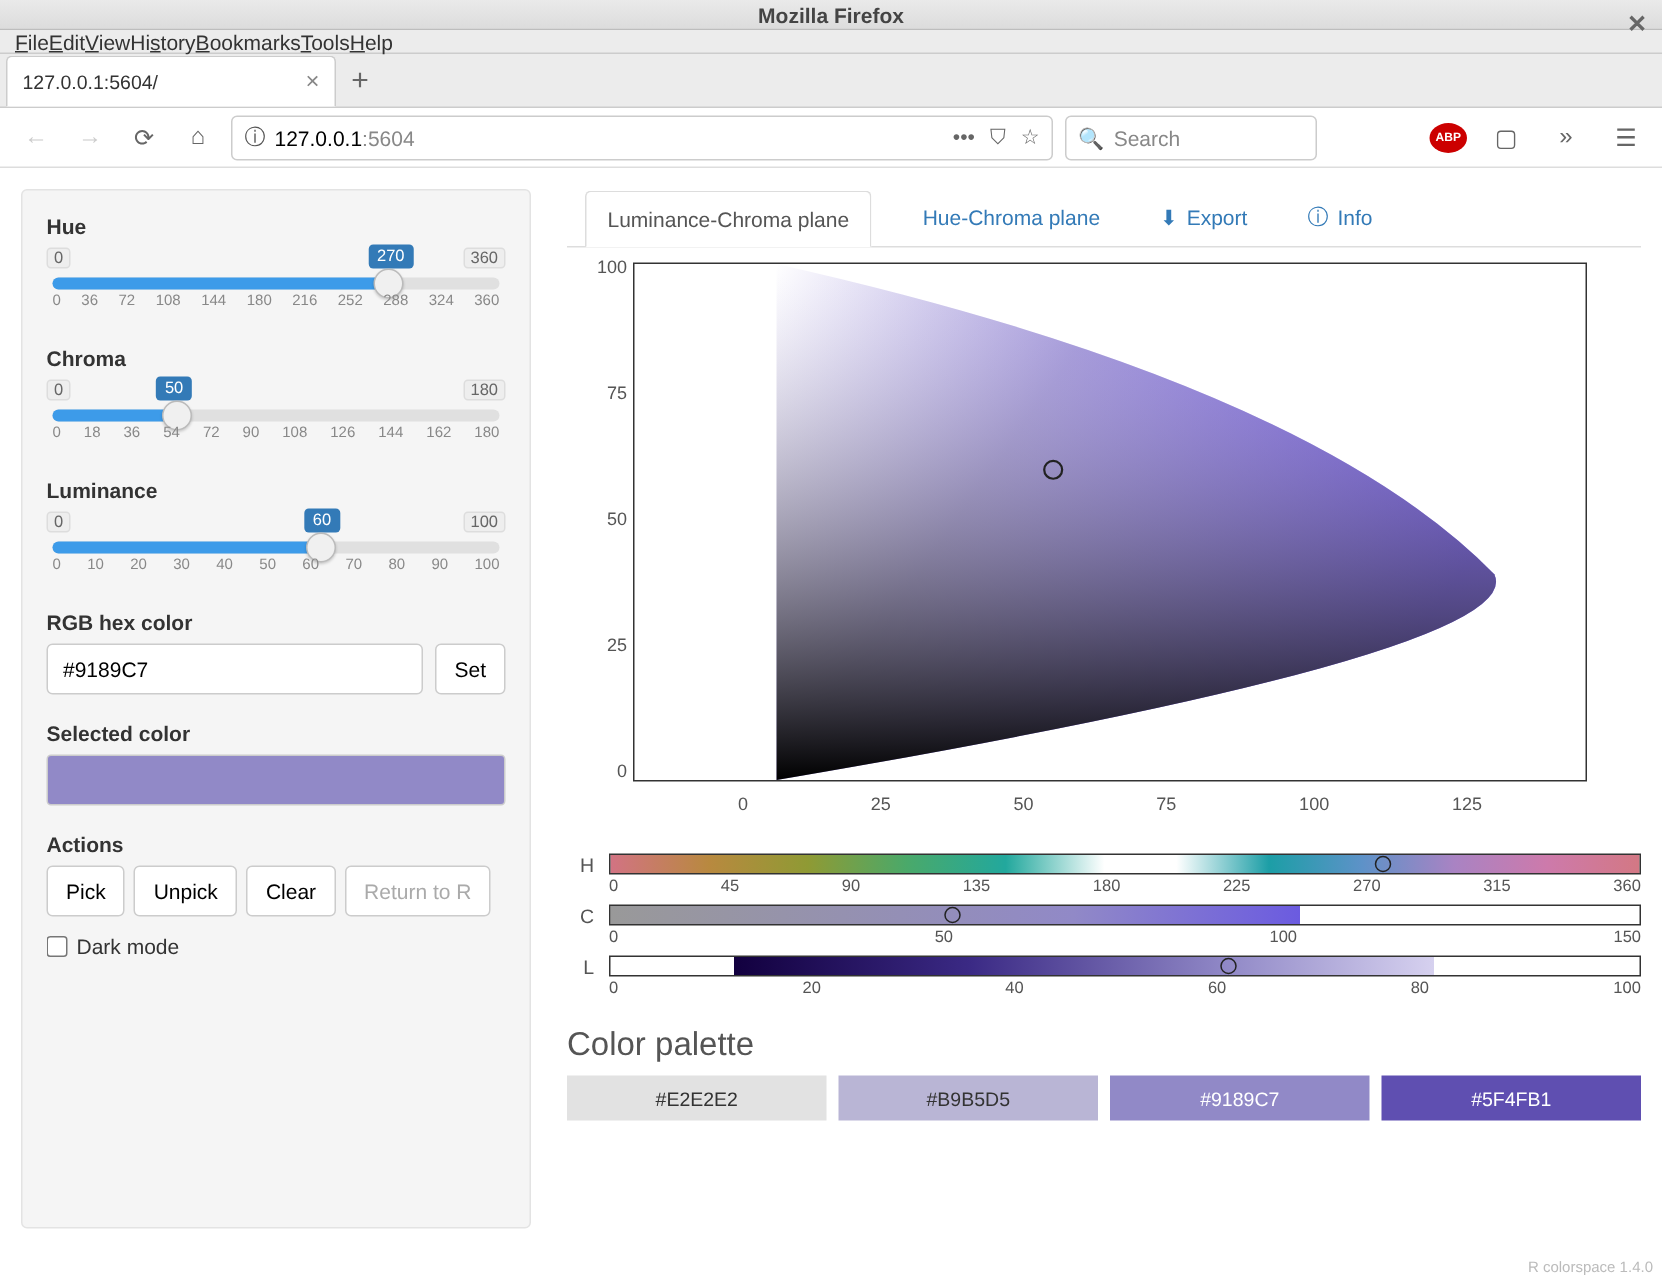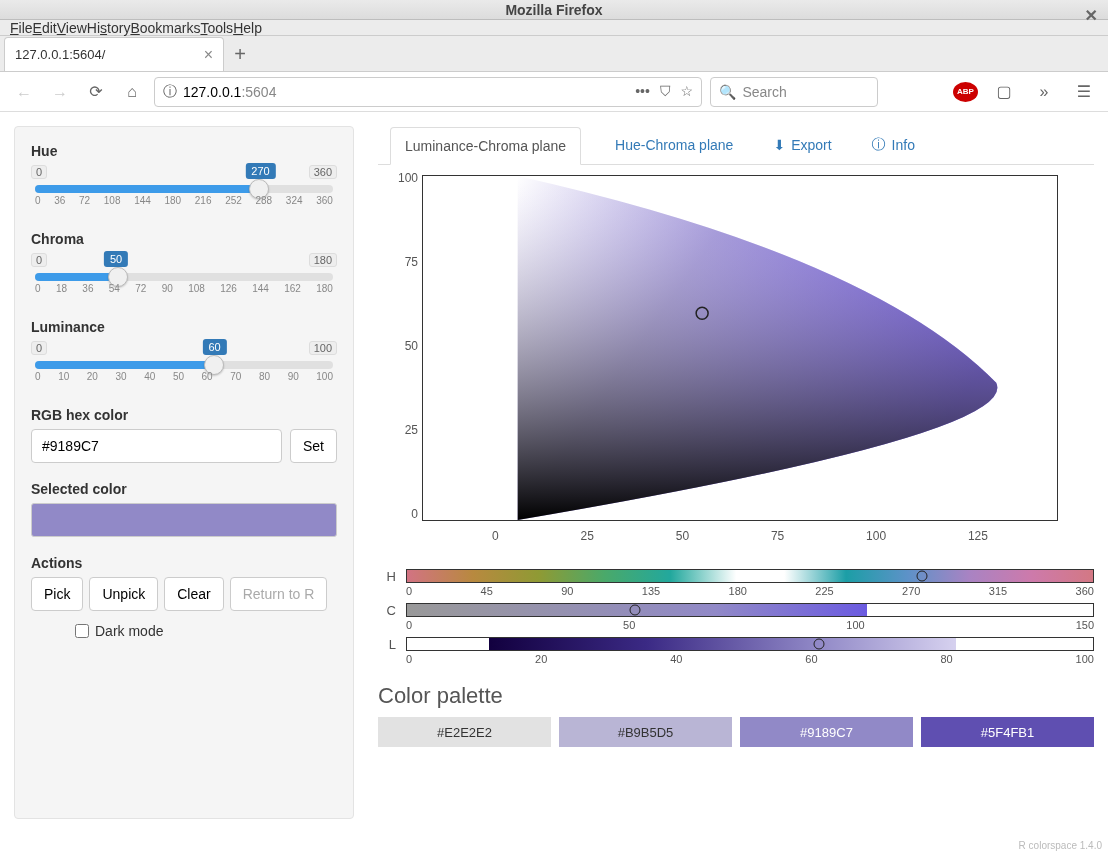--- a/index.html
+++ b/index.html
@@ -46,21 +46,21 @@
 .ticks { position: absolute; top: 30px; left: 4px; right: 4px; display: flex; justify-content: space-between; font-size: 10px; color: #888; }
 
 .hex-row { display: flex; gap: 8px; margin-top: 4px; }
 .hex-input { flex: 1; height: 34px; border: 1px solid #ccc; border-radius: 4px; padding: 0 10px; font-size: 14px; background: #fff; }
 .btn { height: 34px; padding: 0 12px; background: #fff; border: 1px solid #ccc; border-radius: 4px; cursor: pointer; font-size: 14px; }
 .btn.muted { color: #aaa; }
 
 .swatch { width: 100%; height: 34px; border: 1px solid #ccc; border-radius: 3px; margin-top: 6px; }
 
 .action-row { display: flex; gap: 6px; margin-top: 6px; }
-.checkbox-row { display: flex; align-items: center; gap: 6px; margin-top: 12px; font-size: 14px; margin-left: 44px; }
+.checkbox-row { display: flex; align-items: center; gap: 6px; margin-top: 12px; font-size: 14px; }
 .checkbox-row input { width: 14px; height: 14px; }
 
 .main { flex: 1; display: flex; flex-direction: column; }
 .tabs { display: flex; align-items: center; border-bottom: 1px solid #ddd; gap: 28px; padding-left: 12px; }
 .tab { padding: 10px 6px 10px; font-size: 14px; color: #337ab7; cursor: pointer; display: flex; align-items: center; gap: 6px; }
 .tab.active { color: #555; border: 1px solid #ddd; border-bottom: 1px solid #fff; border-radius: 4px 4px 0 0; margin-bottom: -1px; background: #fff; padding-left: 14px; padding-right: 14px; }
 
 .plot-area { position: relative; width: 700px; height: 390px; margin-top: 6px; }
 .plot-y-axis { position: absolute; left: 0; top: 0; width: 40px; height: 350px; display: flex; flex-direction: column; justify-content: space-between; align-items: flex-end; font-size: 12px; color: #555; }
 .plot-box { position: absolute; left: 44px; top: 4px; right: 20px; height: 346px; border: 1px solid #333; }

